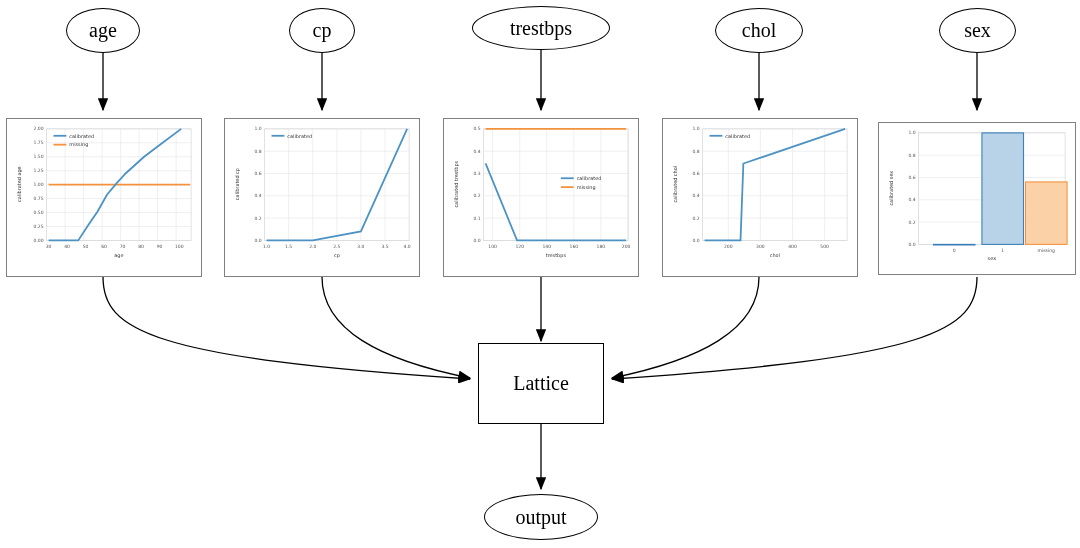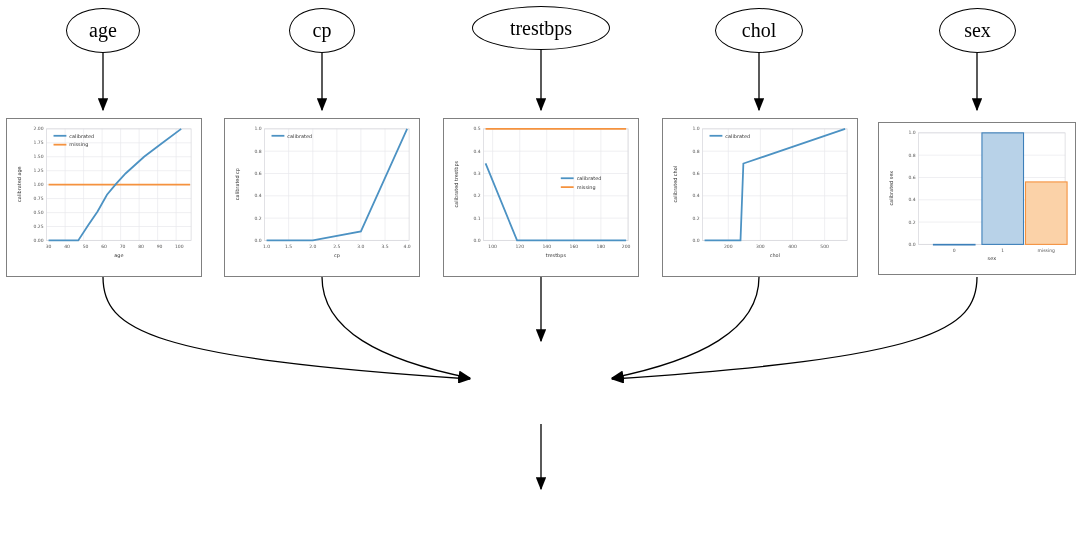--- a/index.html
+++ b/index.html
@@ -313,15 +313,21 @@
       <g class="axis-tick" font-size="4.6" text-anchor="middle">
         <text x="76" y="131">0</text>
         <text x="125" y="131">1</text>
         <text x="169" y="131">missing</text>
       </g>
       <text class="axis-label" font-size="5" text-anchor="middle" x="114" y="139">sex</text>
       <text class="axis-label" font-size="5" text-anchor="middle" transform="translate(14,66) rotate(-90)">calibrated sex</text>
     </svg>
   </div>
 
-
+  <div class="node-box" style="left:478px;top:343px;width:126px;height:81px;">
+    <span>Lattice</span>
+  </div>
+
+  <div class="node-ellipse" style="left:484px;top:494px;width:114px;height:46px;">
+    <span>output</span>
+  </div>
 
 </div>
 
 </body></html>

